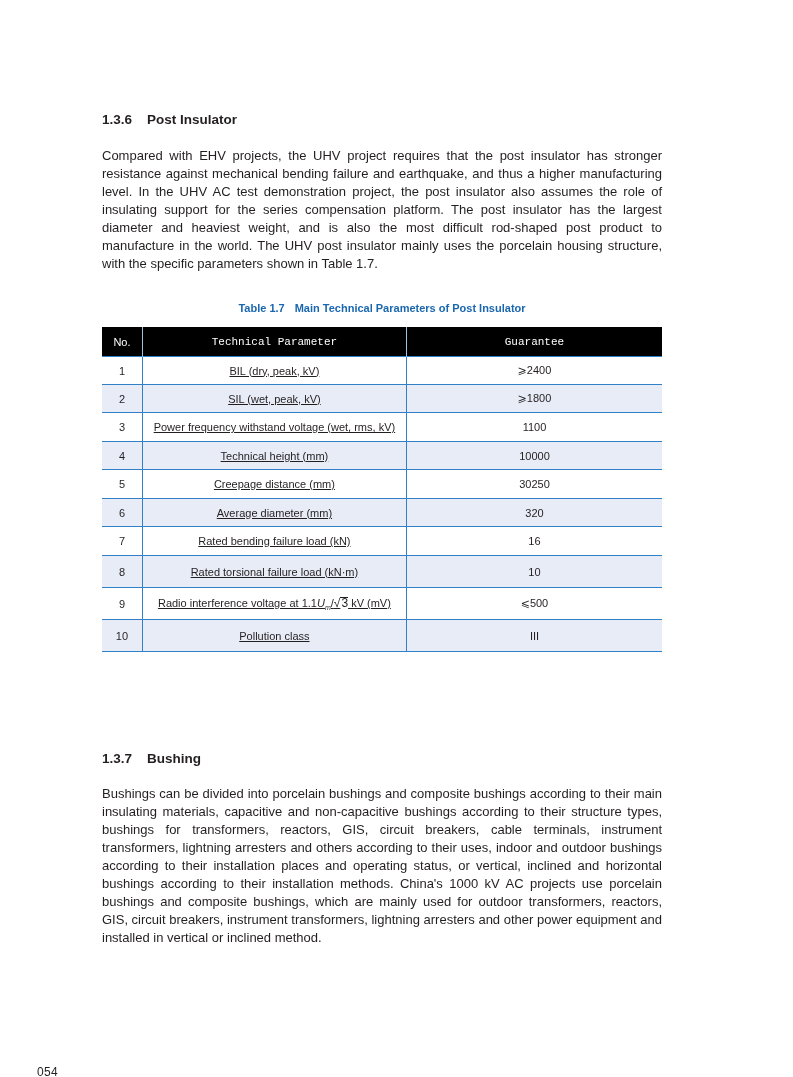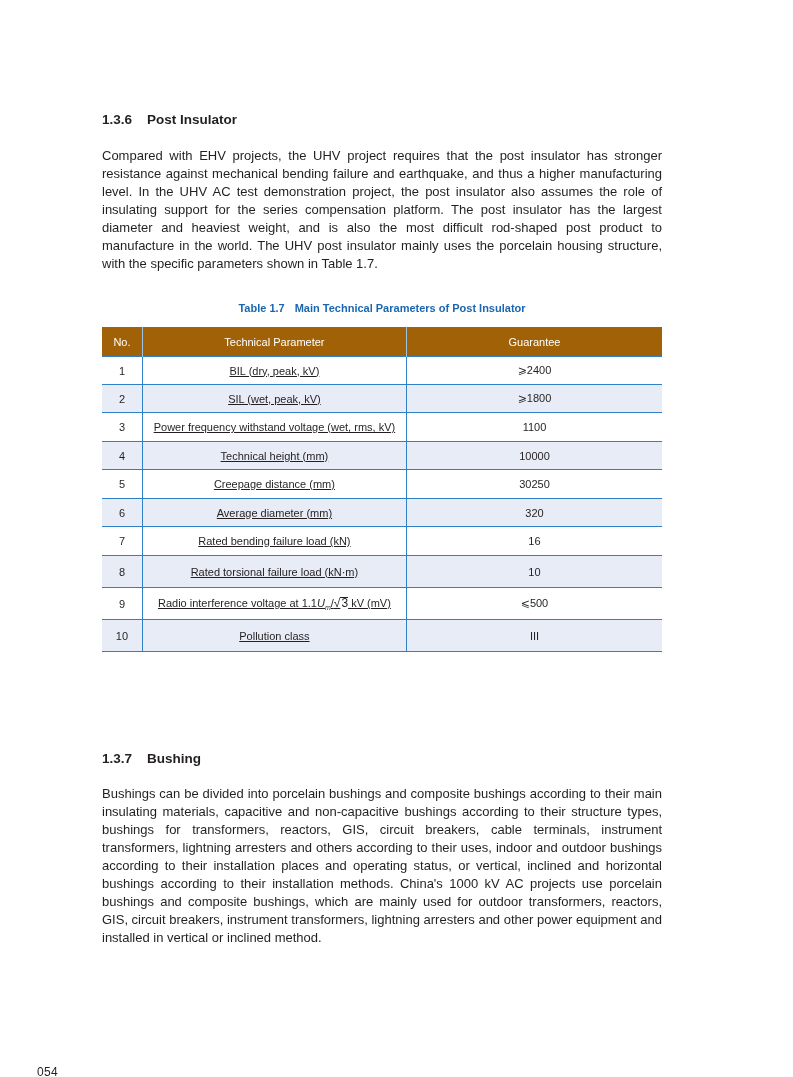--- a/index.html
+++ b/index.html
@@ -57,21 +57,21 @@
     table.params {
       position: absolute;
       top: 327px;
       left: 102px;
       width: 560px;
       border-collapse: collapse;
       font-size: 11px;
       color: #231f20;
     }
     table.params th {
-      background: #a16207;
+      background: #000000;
       color: #ffffff;
       font-weight: normal;
       height: 29px;
       padding: 0;
       text-align: center;
       border-left: 1px solid #9cc3e6;
     }
     table.params th:first-child { border-left: none; }
     table.params td {
       text-align: center;
@@ -79,22 +79,22 @@
       border-top: 1.5px solid #2f80c6;
       border-left: 1.5px solid #2f80c6;
     }
     table.params td:first-child { border-left: none; }
     table.params tbody tr:last-child td { border-bottom: 1.5px solid #2f80c6; }
     table.params tbody tr:nth-child(even) td { background: #e8ecf7; }
     table.params tr.h28 td { height: 27px; }
     table.params tr.h29 td { height: 28px; }
     table.params tr.h32 td { height: 31px; }
     table.params .col-no { width: 40px; }
-    table.params .col-param { width: 264px; }
-    table.params .col-guar { width: 256px; }
+    table.params .col-param { width: 264px; font-family: Liberation Mono, monospace; }
+    table.params .col-guar { width: 256px; font-family: Liberation Mono, monospace; }
     table.params td.param-cell { font-size: 11px; text-decoration: underline; }
     .sqrt {
       display: inline-block;
       border-top: 1px solid #231f20;
       padding-left: 1px;
       line-height: 11px;
       font-size: 12px;
     }
     .radical { font-size: 12px; }
     .italic { font-style: italic; }

